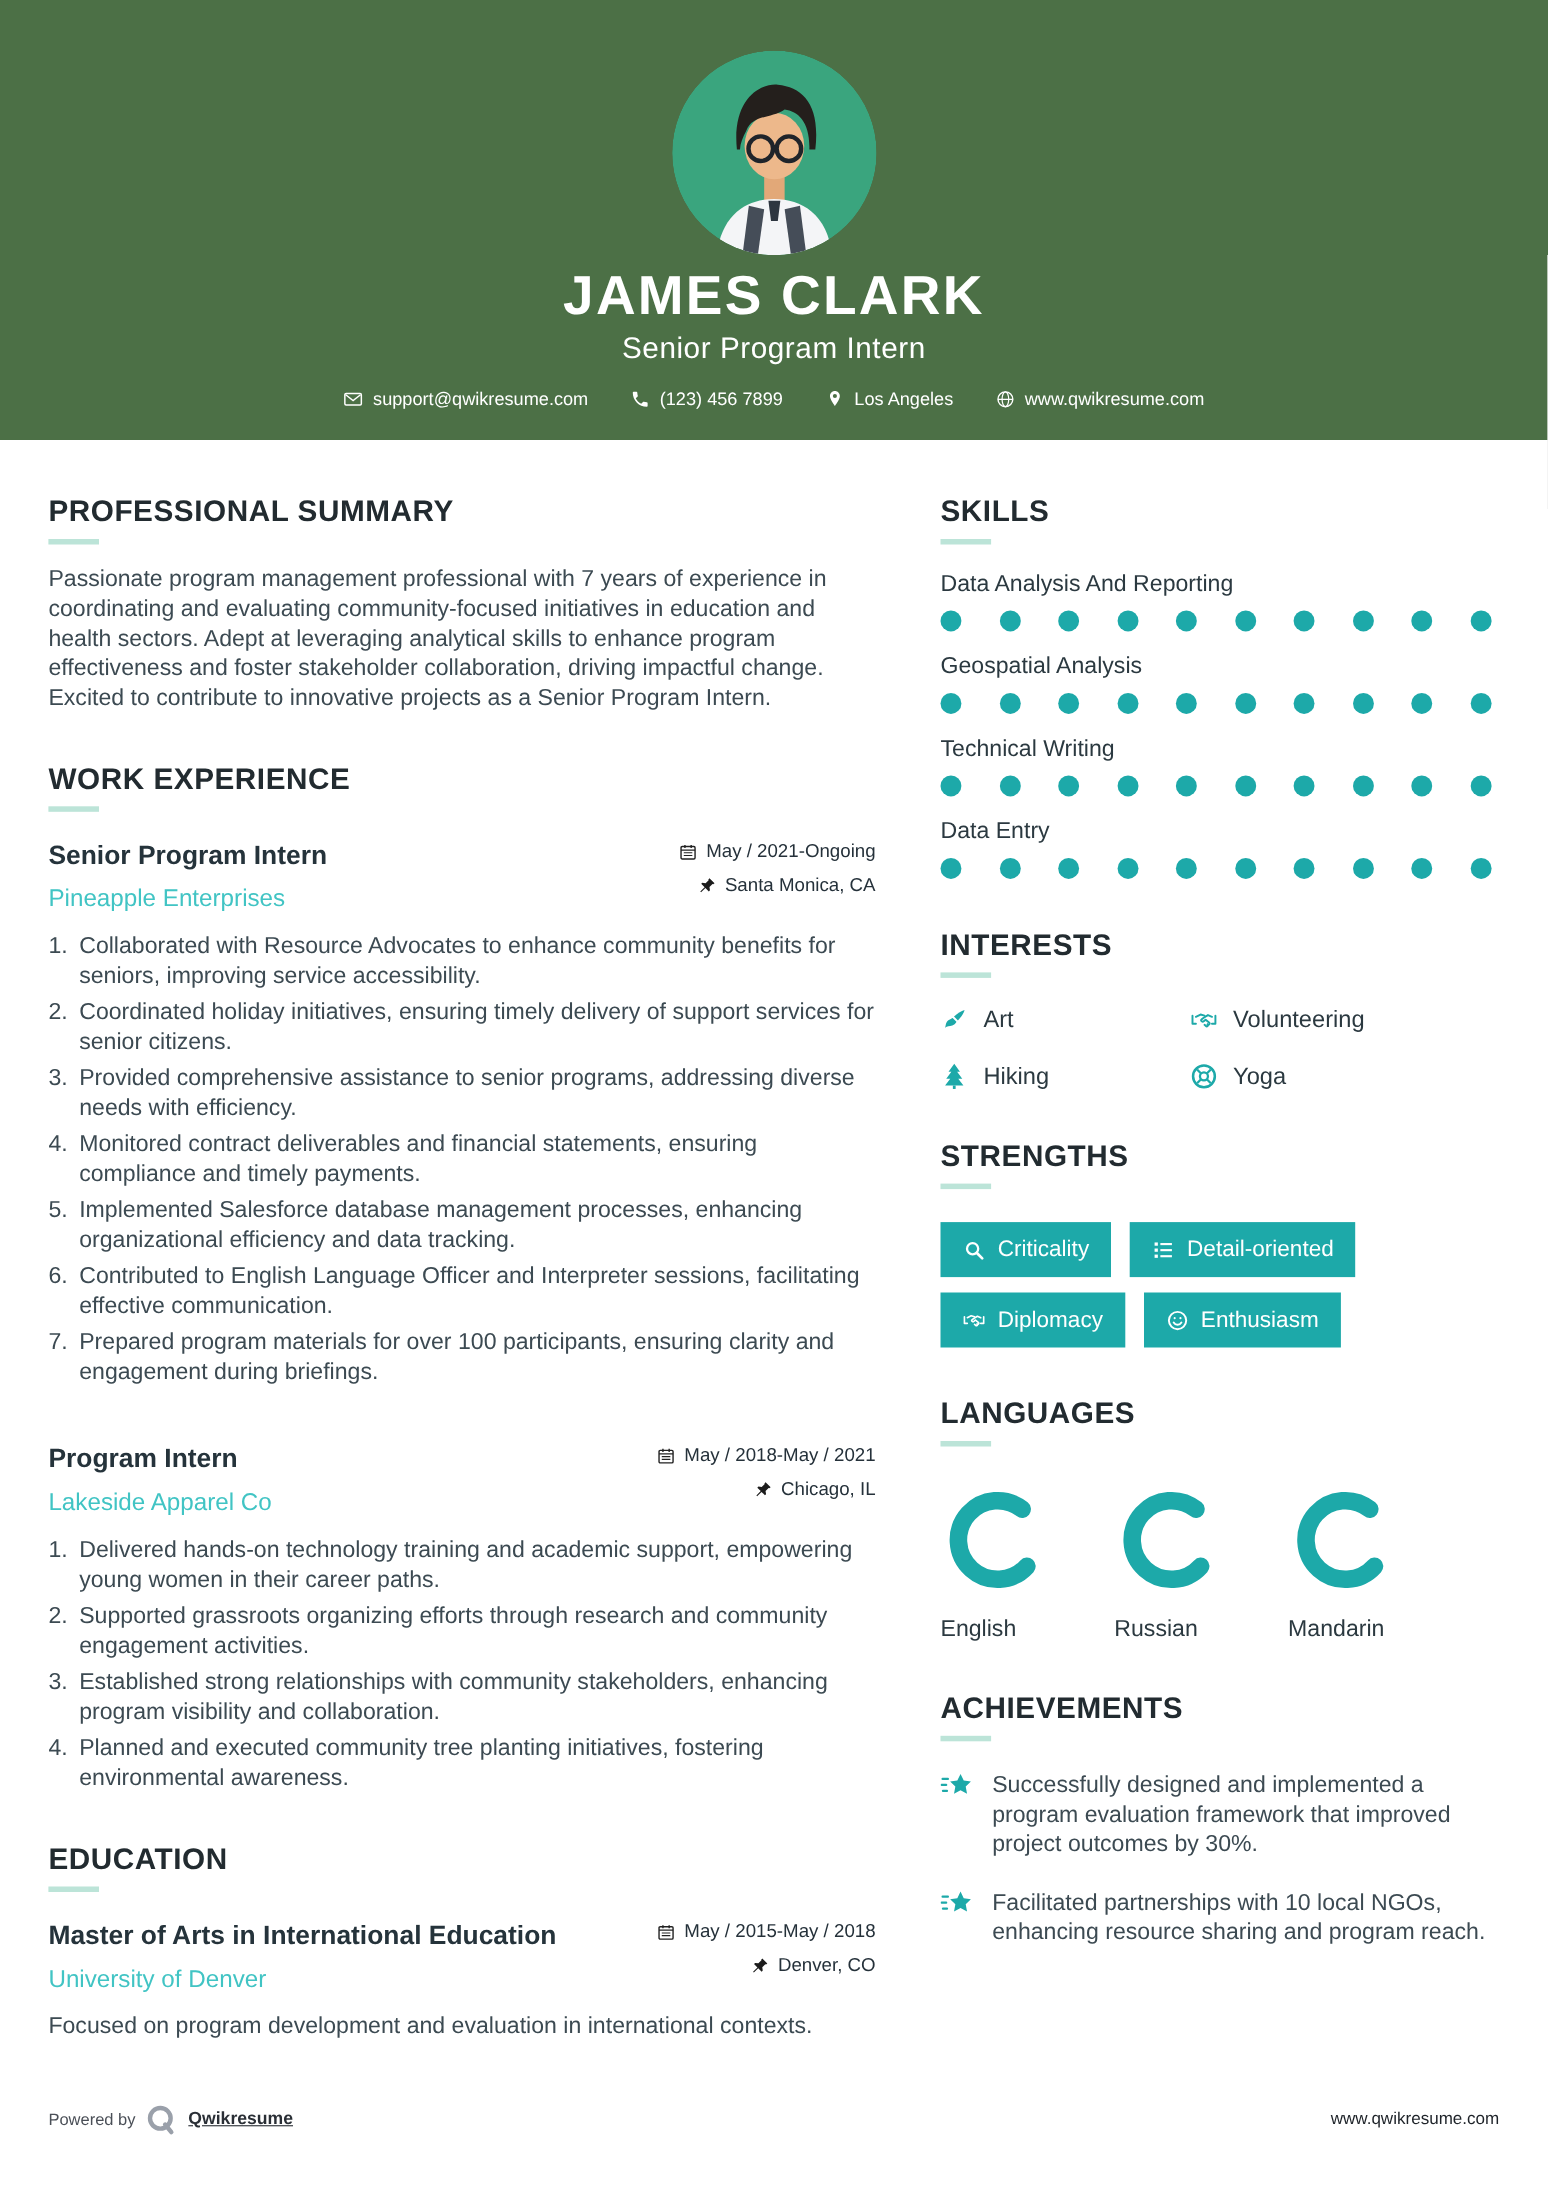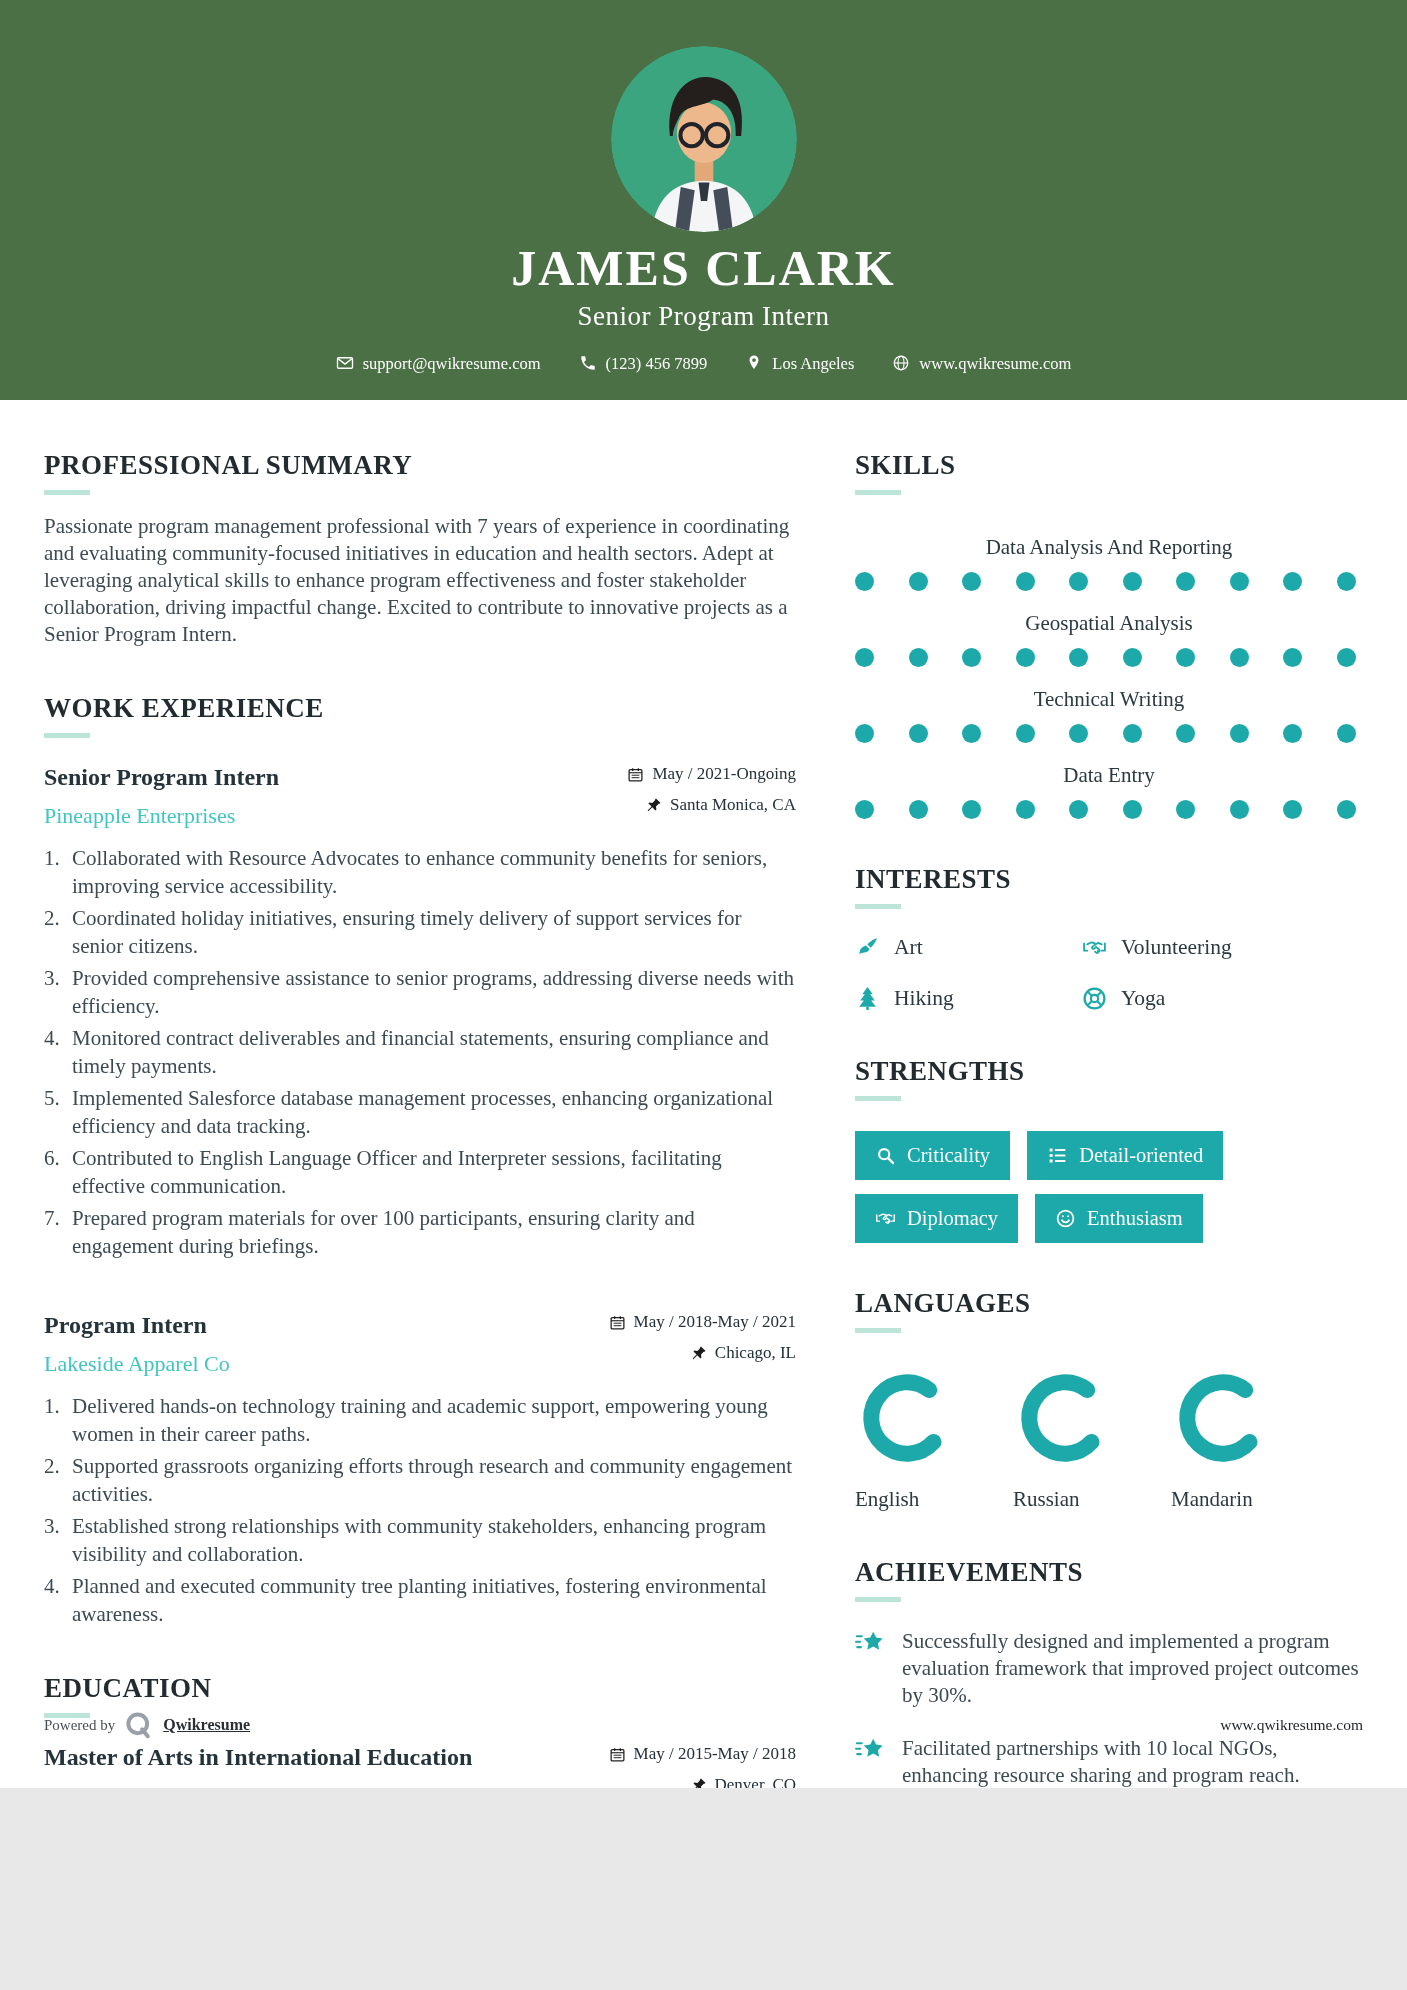--- a/index.html
+++ b/index.html
@@ -6,22 +6,22 @@
     --green:#4C7046;
     --teal:#1DA9A9;
     --teal-light:#41C4C4;
     --mint:#BCE4D8;
     --ink:#222B30;
     --body:#3C4A52;
   }
   *{box-sizing:border-box;}
   html,body{margin:0;padding:0;background:#e8e8e8;}
   .page{
-    width:1407px;height:1788px;background:#fff;position:relative;overflow:hidden;
-    font-family:Liberation Serif, serif;margin:0 auto;
+    width:1407px;height:1990px;background:#fff;position:relative;overflow:hidden;
+    font-family:Liberation Sans, sans-serif;margin:0 auto;
   }
   
   .top{height:400px;background:var(--green);color:#fff;text-align:center;}
   .avatar{width:186px;height:186px;border-radius:50%;margin:0 auto;position:relative;top:46px;overflow:hidden;}
   .avatar svg{display:block;width:100%;height:100%;}
   .name{font-size:50px;font-weight:bold;letter-spacing:2px;margin:0;padding-top:56px;line-height:1.05;}
   .role{font-size:27px;font-weight:normal;margin:6px 0 0;letter-spacing:.5px;}
   .contact{margin-top:22px;display:flex;justify-content:center;gap:38px;font-size:16.5px;}
   .contact .c-item{display:flex;gap:9px;}
   .contact svg{width:18px;height:18px;display:block;}
@@ -257,21 +257,21 @@
           <p class="edu-desc">Focused on program development and evaluation in international contexts.</p>
         </article>
       </section>
     </div>
 
     <div class="col-right">
 
       <section>
         <h2 class="sec-title">SKILLS</h2>
         <div class="rule"></div>
-        <div style="margin-top:40px;text-align:center;">
+        <div style="margin-top:24px;">
           <div class="skill">
             <p class="skill-name">Data Analysis And Reporting</p>
             <div class="dots">
                 <span class="dot"></span>
                 <span class="dot"></span>
                 <span class="dot"></span>
                 <span class="dot"></span>
                 <span class="dot"></span>
                 <span class="dot"></span>
                 <span class="dot"></span>

